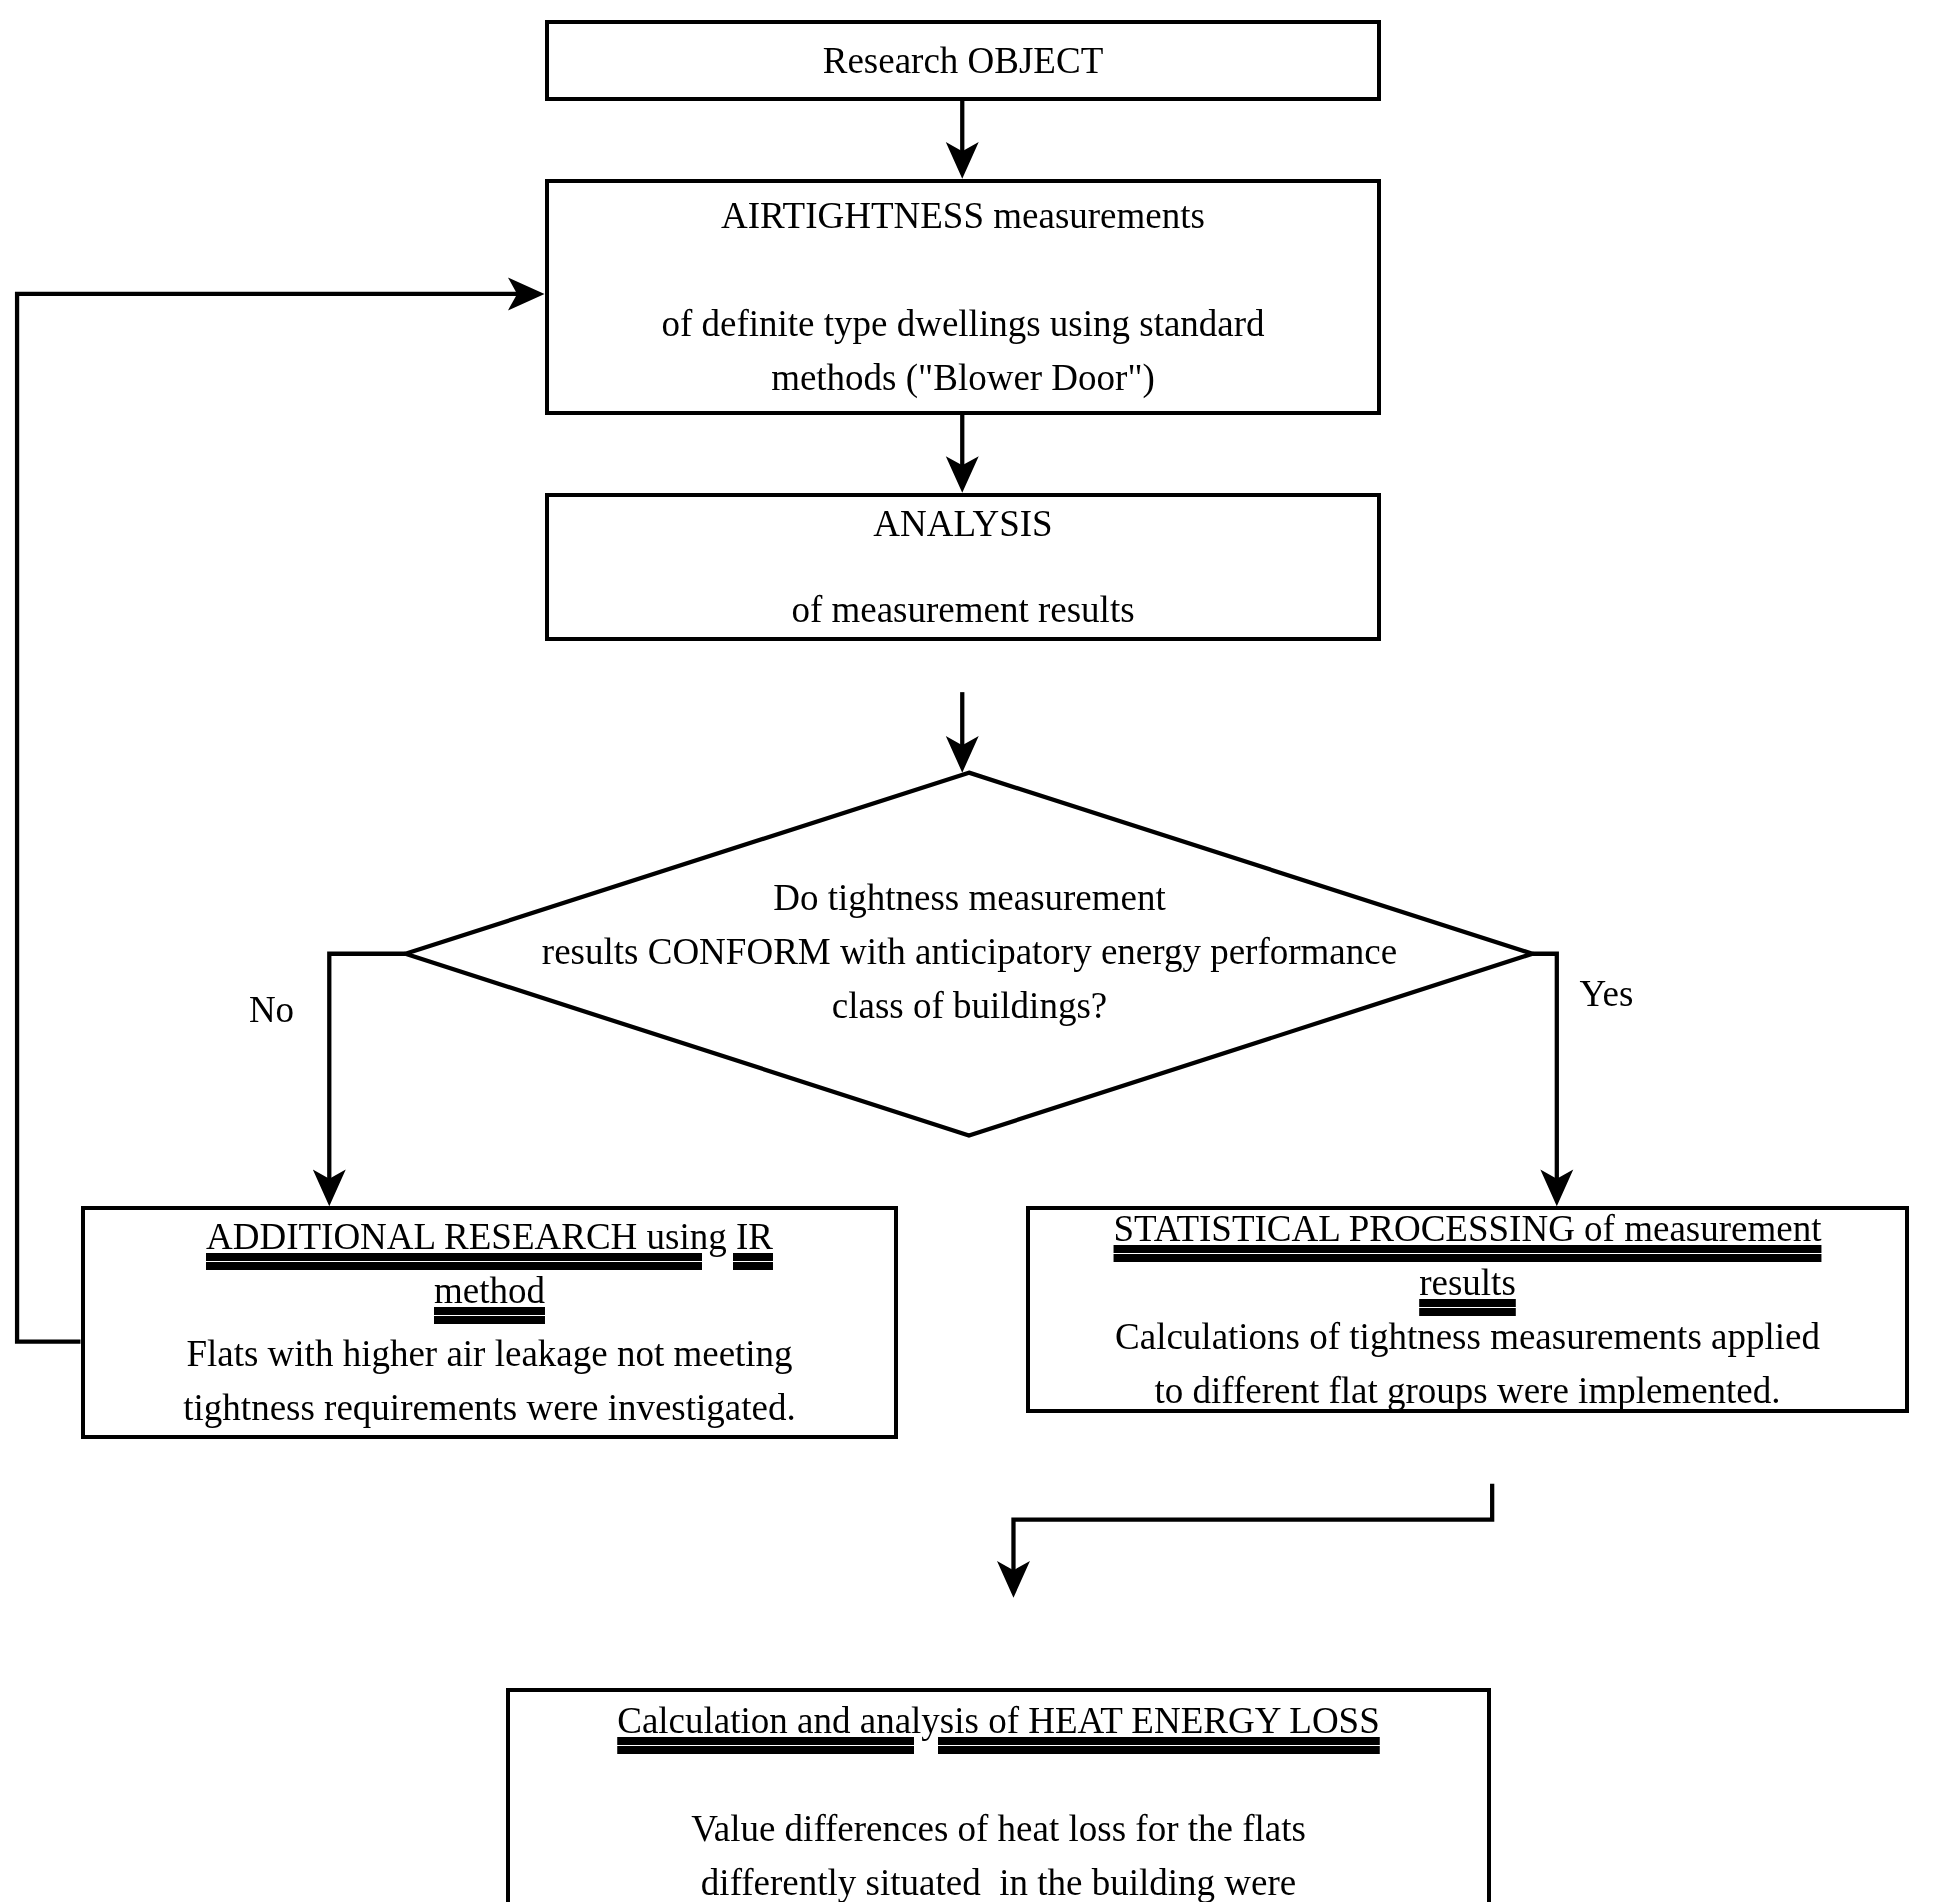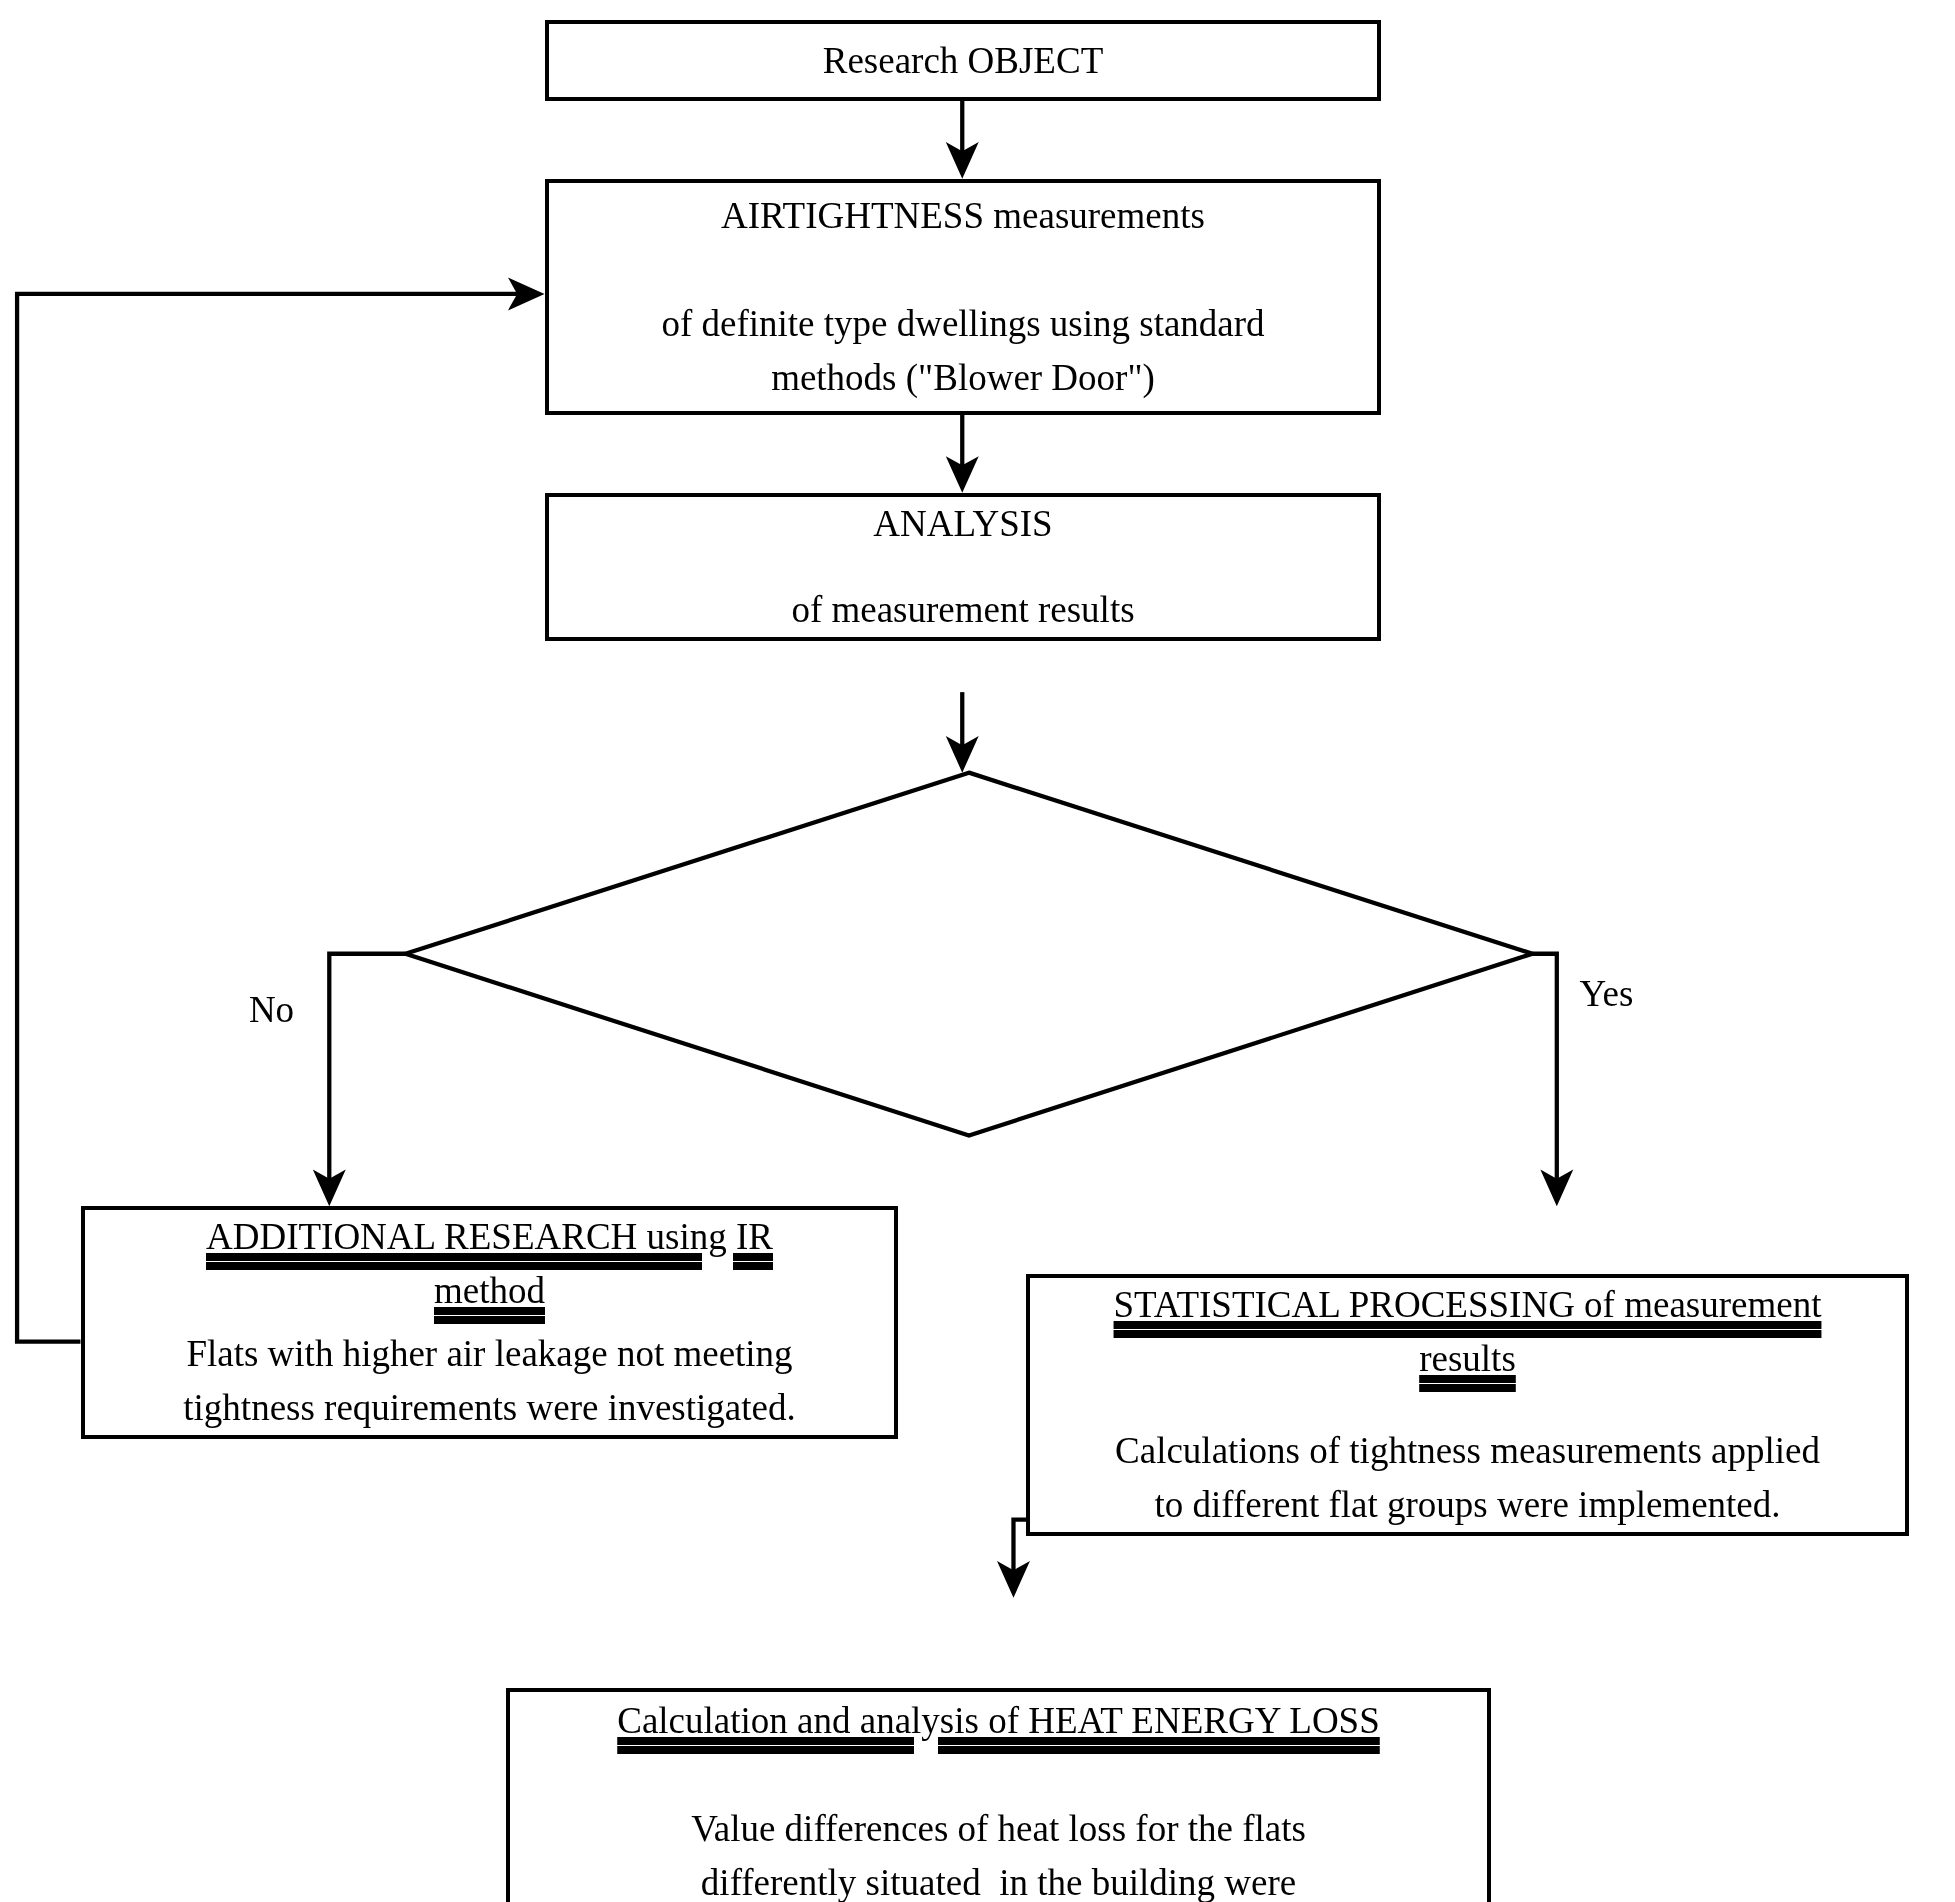--- a/index.html
+++ b/index.html
@@ -81,33 +81,38 @@
     <div class="ln">of definite type dwellings using standard</div>
     <div class="ln">methods ("Blower Door")</div>
   </div>
 
   <div class="box" style="left:545px;top:493px;width:836px;height:148px;">
     <div class="ln">ANALYSIS</div>
     <div class="sp"></div>
     <div class="ln">of measurement results</div>
   </div>
 
+  <div class="dtext">
+    <div class="ln">Do tightness measurement</div>
+    <div class="ln">results CONFORM with anticipatory energy performance</div>
+    <div class="ln">class of buildings?</div>
+  </div>
 
   <div class="freetext" style="left:226px;top:983px;width:91px;">No</div>
   <div class="freetext" style="left:1561px;top:967px;width:91px;">Yes</div>
 
   <div class="box" style="left:81px;top:1206px;width:817px;height:233px;">
     <div class="ln u">ADDITIONAL RESEARCH using IR</div>
     <div class="ln u">method</div>
     <div class="sp"></div>
     <div class="ln">Flats with higher air leakage not meeting</div>
     <div class="ln">tightness requirements were investigated.</div>
   </div>
 
-  <div class="box" style="left:1026px;top:1274px;width:883px;height:262px;">
+  <div class="box" style="left:1026px;top:1206px;width:883px;height:207px;">
     <div class="ln u">STATISTICAL PROCESSING of measurement</div>
     <div class="ln u">results</div>
     <div class="sp"></div>
     <div class="ln">Calculations of tightness measurements applied</div>
     <div class="ln">to different flat groups were implemented.</div>
   </div>
 
   <div class="box" style="left:506px;top:1688px;width:985px;height:281px;">
     <div class="ln u">Calculation and analysis of HEAT ENERGY LOSS</div>
     <div class="sp"></div>

